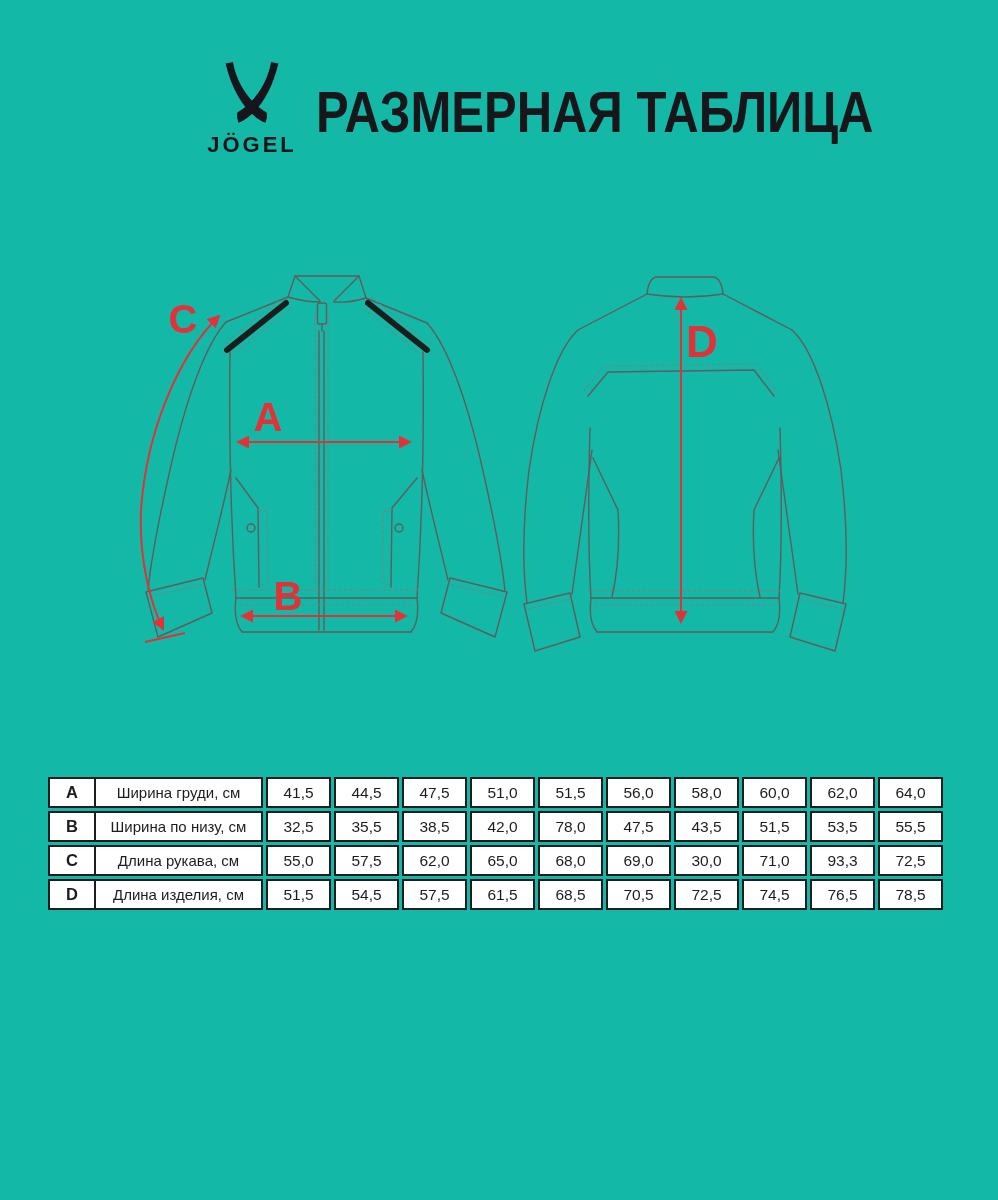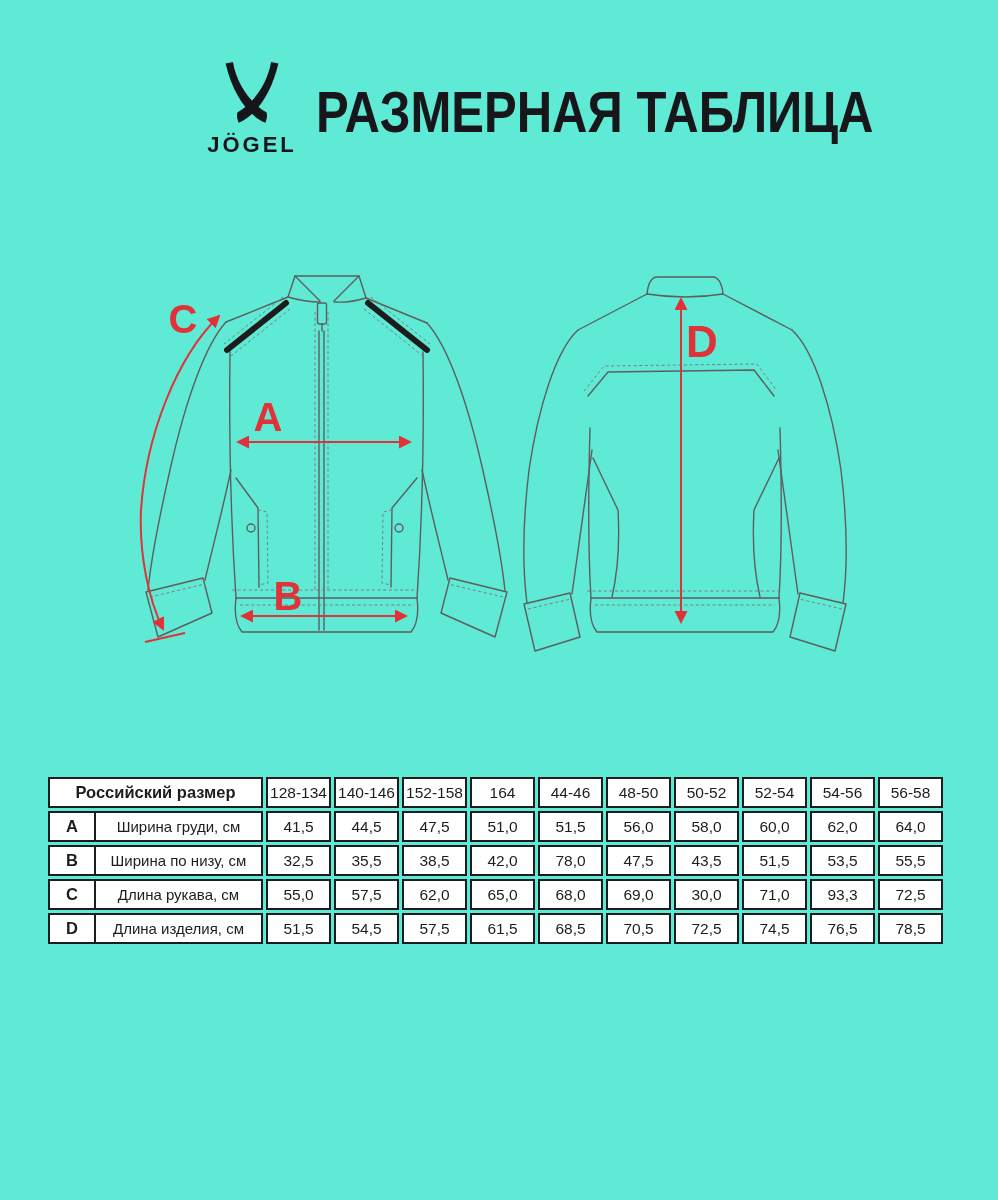--- a/index.html
+++ b/index.html
@@ -1,16 +1,16 @@
 <!DOCTYPE html>
 <html><head>
 <meta charset="utf-8">
 <style>
   html,body{margin:0;padding:0;background:#ffffff;}
-  #page{position:relative;width:998px;height:1200px;background:#5eead4;
+  #page{position:relative;width:998px;height:1200px;background:#14b8a6;
         font-family:"Liberation Sans",sans-serif;overflow:hidden;color:#1d1d1d;}
 
   
   .logo{position:absolute;left:198px;top:62px;width:108px;text-align:center;}
   .logo-mark{display:block;margin:0 auto;width:76px;height:66px;}
   .brand-name{margin-top:4px;font-size:22px;font-weight:700;letter-spacing:3px;color:#15151b;}
   .title{position:absolute;left:316px;top:84px;font-size:57px;font-weight:700;line-height:1;
          color:#17171b;white-space:nowrap;transform:scaleX(0.86);transform-origin:left top;}
 
   
@@ -156,33 +156,20 @@
         <col style="width:65px">
       <col style="width:65px">
         <col style="width:65px">
         <col style="width:65px">
         <col style="width:65px">
       <col style="width:65px">
         <col style="width:65px">
     </colgroup>
     <tbody>
     <tr>
-      <td colspan="2" class="hdr">Российский размер</td>
-      <td>128-134</td>
-      <td>140-146</td>
-      <td>152-158</td>
-      <td>164</td>
-      <td>44-46</td>
-      <td>48-50</td>
-      <td>50-52</td>
-      <td>52-54</td>
-      <td>54-56</td>
-      <td>56-58</td>
-    </tr>
-    <tr>
       <td colspan="2" class="mlabel">
         <div class="mwrap">
           <span class="mletter">A</span>
           <span class="mdesc">Ширина груди, см</span>
         </div>
       </td>
       <td>41,5</td>
       <td>44,5</td>
       <td>47,5</td>
       <td>51,0</td>

